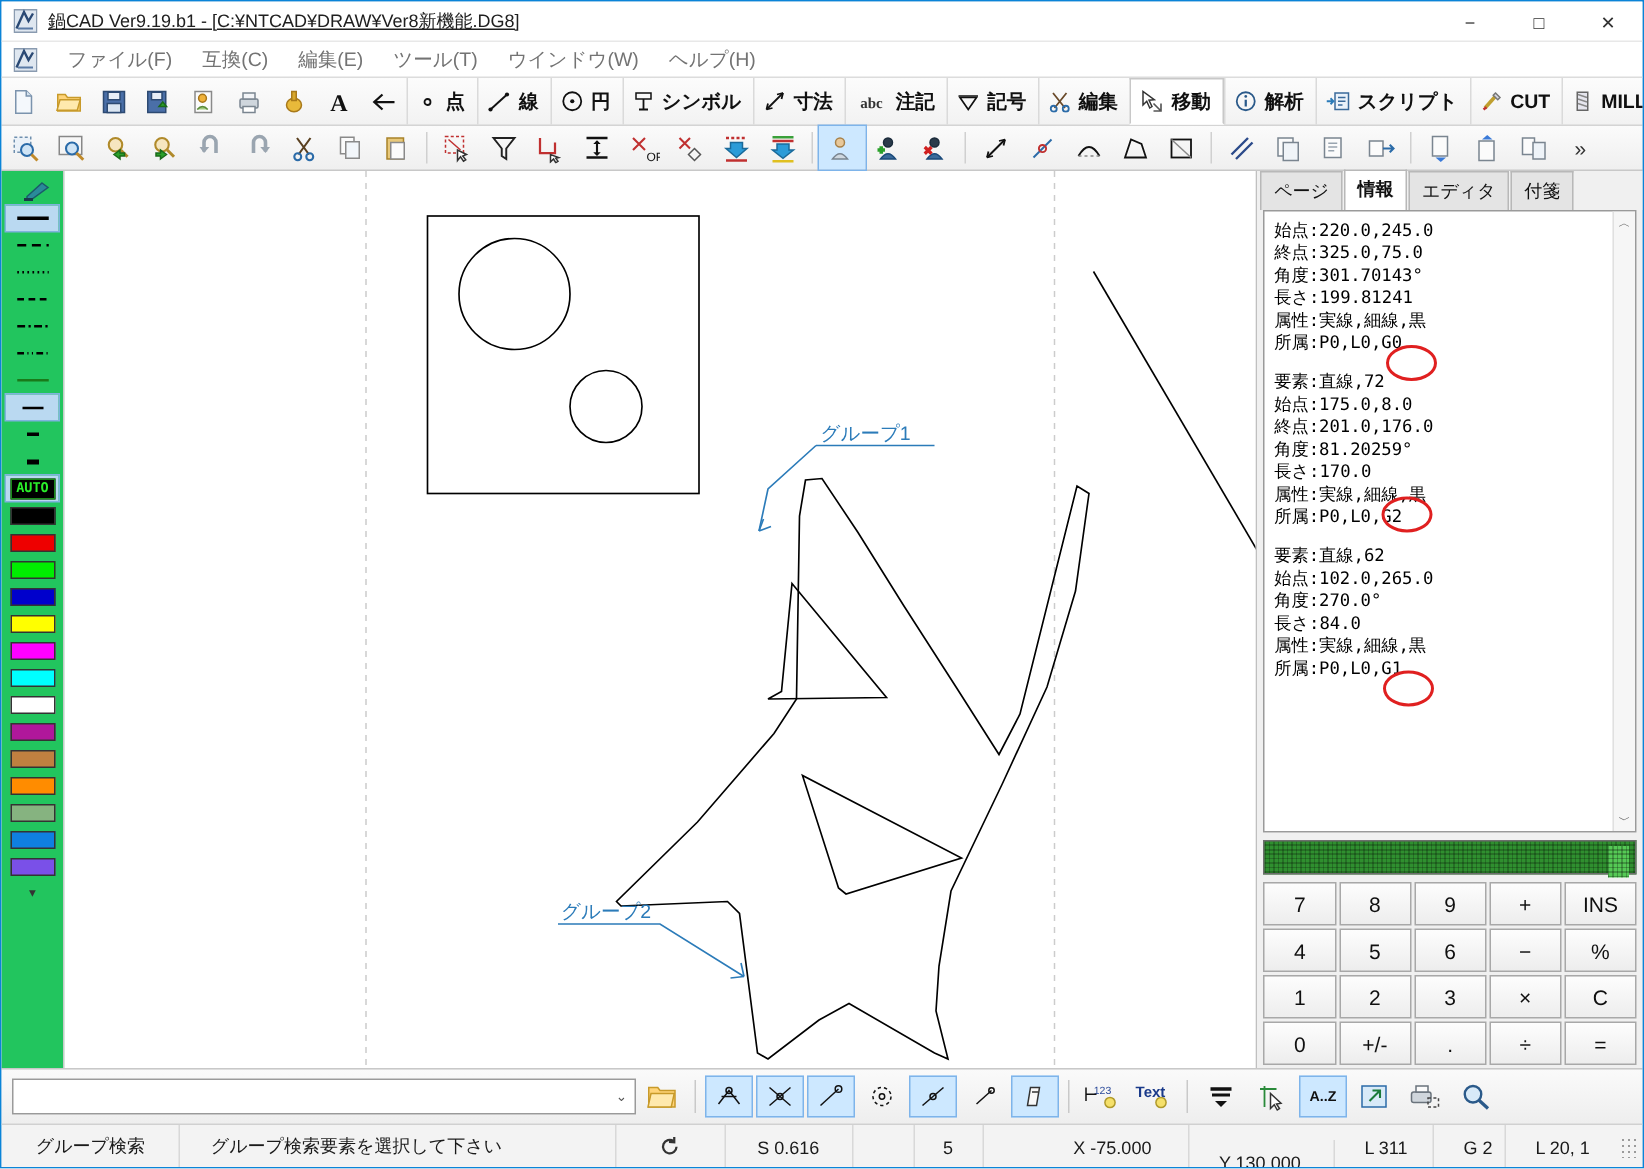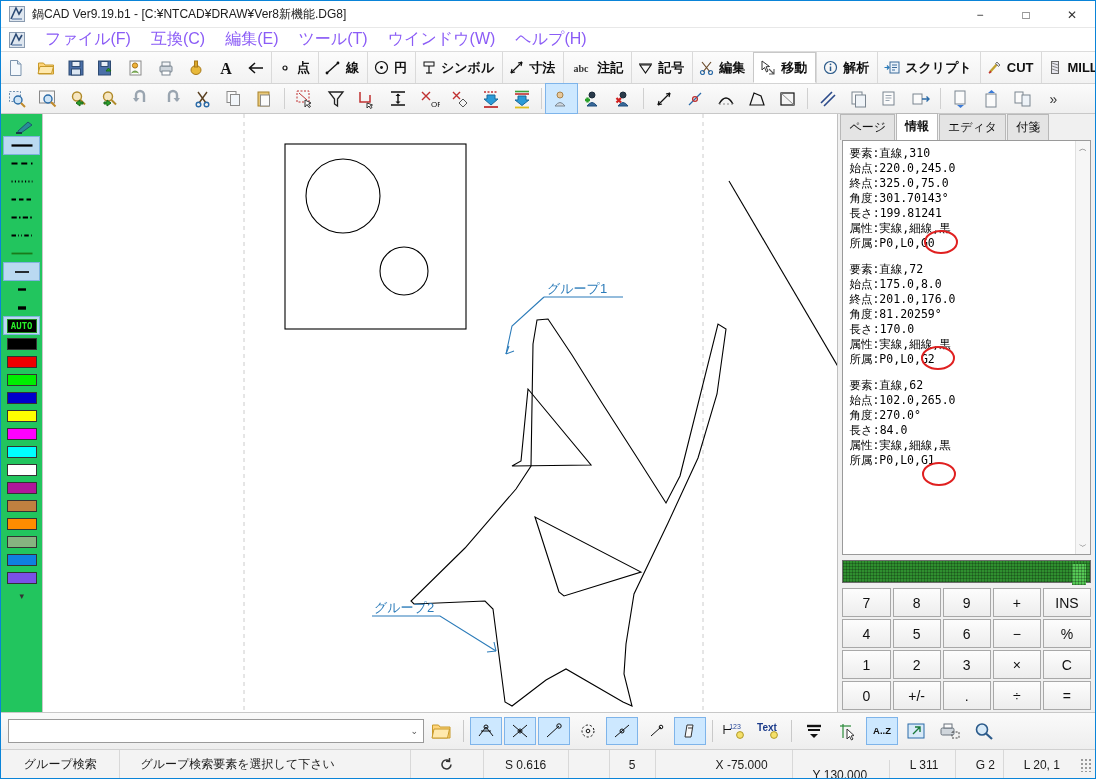--- a/index.html
+++ b/index.html
@@ -29,20 +29,21 @@
   }
   .titlebar .app-icon {
     width: 16px; height: 16px;
     margin-left: 8px; margin-right: 7px;
     flex: 0 0 auto;
   }
   .titlebar .title-text {
     font-size: 12px;
     color: #202020;
     white-space: nowrap;
+    text-decoration: underline;
   }
   .win-btns {
     position: absolute; right: 0; top: 0;
     display: flex; height: 27px;
   }
   .win-btn {
     width: 46px; height: 27px;
     display: flex; align-items: center; justify-content: center;
     font-size: 12px; color: #333;
   }
@@ -51,22 +52,22 @@
   .menubar {
     height: 24px;
     background: #ffffff;
     display: flex;
     align-items: center;
     padding-left: 8px;
     border-bottom: 1px solid #dcdcdc;
   }
   .menubar .mdi-icon { width: 16px; height: 16px; margin-right: 10px; }
   .menu-item {
-    font-size: 16px;
-    color: #8b5cf6;
+    font-size: 13px;
+    color: #737373;
     padding: 3px 10px;
     white-space: nowrap;
   }
 
   
   .toolbar1 {
     height: 32px;
     background: linear-gradient(#fcfcfc, #f2f2f2);
     display: flex; align-items: stretch;
     border-bottom: 1px solid #d4d4d4;
@@ -897,21 +898,20 @@
         <div class="tab">付箋</div>
       </div>
 
       <div class="info-box">
         <div class="info-scroll">
           <div class="scroll-arrow">︿</div>
           <div class="scroll-arrow">﹀</div>
         </div>
 
         <div class="elem-block">
-          <div class="elem-line">要素:直線,310</div>
           <div class="elem-line">始点:220.0,245.0</div>
           <div class="elem-line">終点:325.0,75.0</div>
           <div class="elem-line">角度:301.70143°</div>
           <div class="elem-line">長さ:199.81241</div>
           <div class="elem-line">属性:実線,細線,黒</div>
           <div class="elem-line">所属:P0,L0,G0</div>
           <div class="ellipse-mark" style="left:75px; top:84px;"></div>
         </div>
 
         <div class="elem-block">

